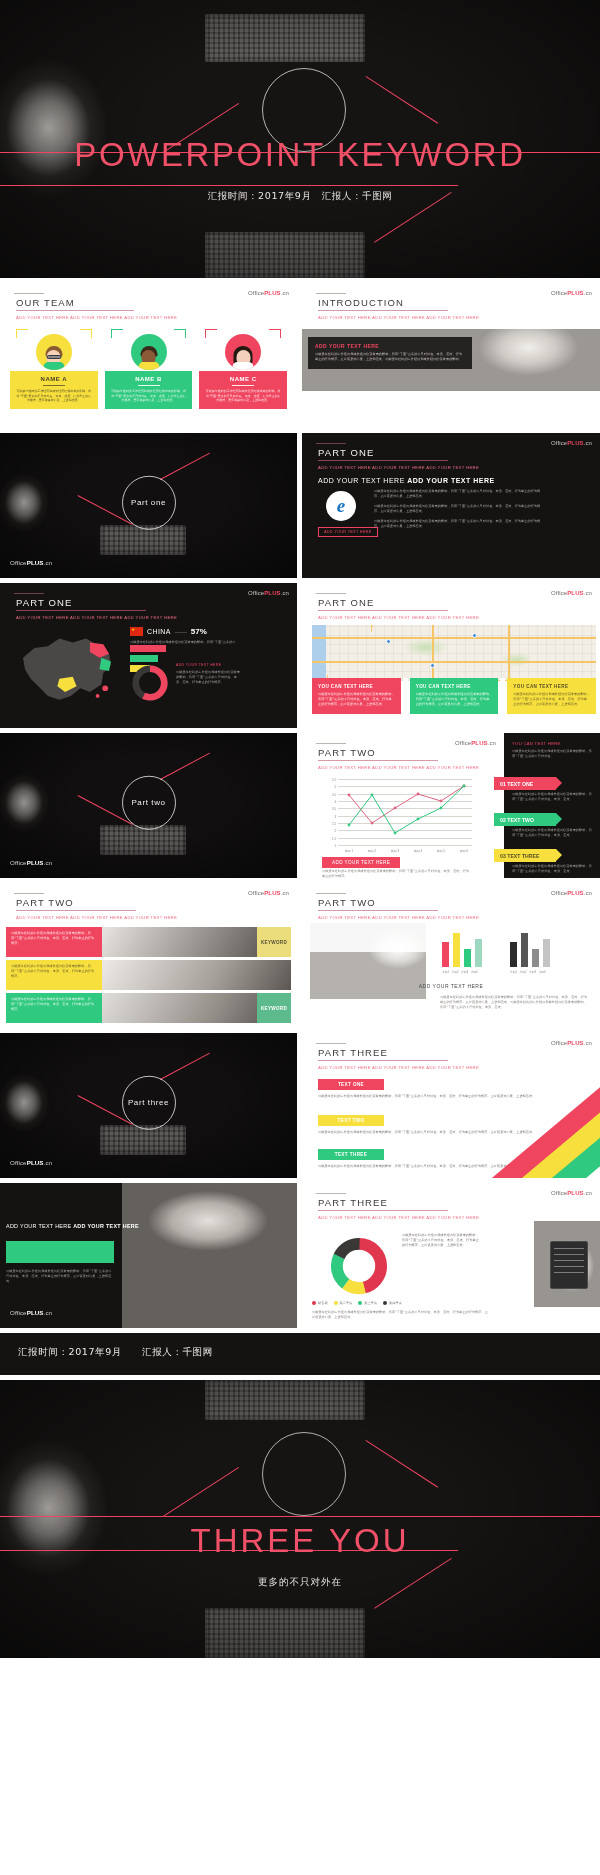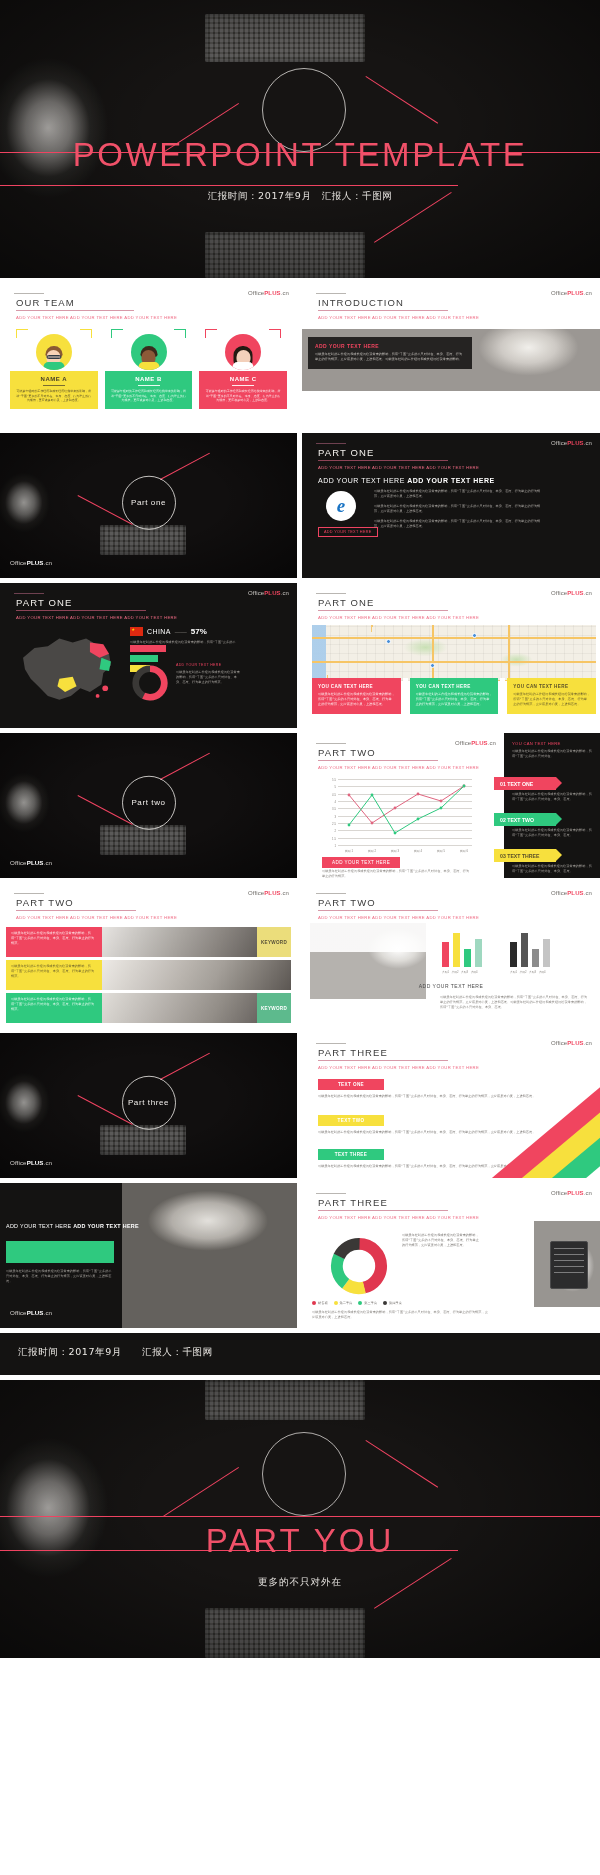--- a/index.html
+++ b/index.html
@@ -255,21 +255,21 @@
     <div class="desk"></div>
     <div class="kbd" style="left:205px;top:14px;width:160px;height:48px;"></div>
     <div class="kbd" style="left:205px;top:232px;width:160px;height:46px;"></div>
     <div class="vig"></div>
     <div class="cover-circle"></div>
     <div class="cover-diag" style="left:366px;top:76px;width:86px;transform:rotate(33deg);"></div>
     <div class="cover-rule" style="left:0;top:152px;width:600px;"></div>
     <div class="cover-diag" style="left:163px;top:152px;width:90px;transform:rotate(-33deg);"></div>
     <div class="cover-rule" style="left:0;top:185px;width:458px;"></div>
     <div class="cover-diag" style="left:374px;top:242px;width:92px;transform:rotate(-33deg);"></div>
-    <div class="cover-title">POWERPOINT TEMPLATE</div>
+    <div class="cover-title">POWERPOINT KEYWORD</div>
     <div class="cover-sub">汇报时间：2017年9月　汇报人：千图网</div>
   </section>
 
   <div class="sep"></div>
 
   <div class="row">
 
     <section class="slide s-half" style="width:297px;">
       <div class="stitle-cap"></div>
       <div class="stitle">OUR TEAM</div>
@@ -807,17 +807,17 @@
     <div class="desk"></div>
     <div class="kbd" style="left:205px;top:0px;width:160px;height:40px;"></div>
     <div class="kbd" style="left:205px;top:228px;width:160px;height:50px;"></div>
     <div class="vig"></div>
     <div class="ty-circle"></div>
     <div class="cover-diag" style="left:366px;top:60px;width:86px;transform:rotate(33deg);"></div>
     <div class="cover-rule" style="left:0;top:136px;width:600px;"></div>
     <div class="cover-diag" style="left:163px;top:136px;width:90px;transform:rotate(-33deg);"></div>
     <div class="cover-rule" style="left:0;top:170px;width:458px;"></div>
     <div class="cover-diag" style="left:374px;top:228px;width:92px;transform:rotate(-33deg);"></div>
-    <div class="ty-title">PART YOU</div>
+    <div class="ty-title">THREE YOU</div>
     <div class="ty-sub">更多的不只对外在</div>
   </section>
 
 </div>
 
 </body></html>

